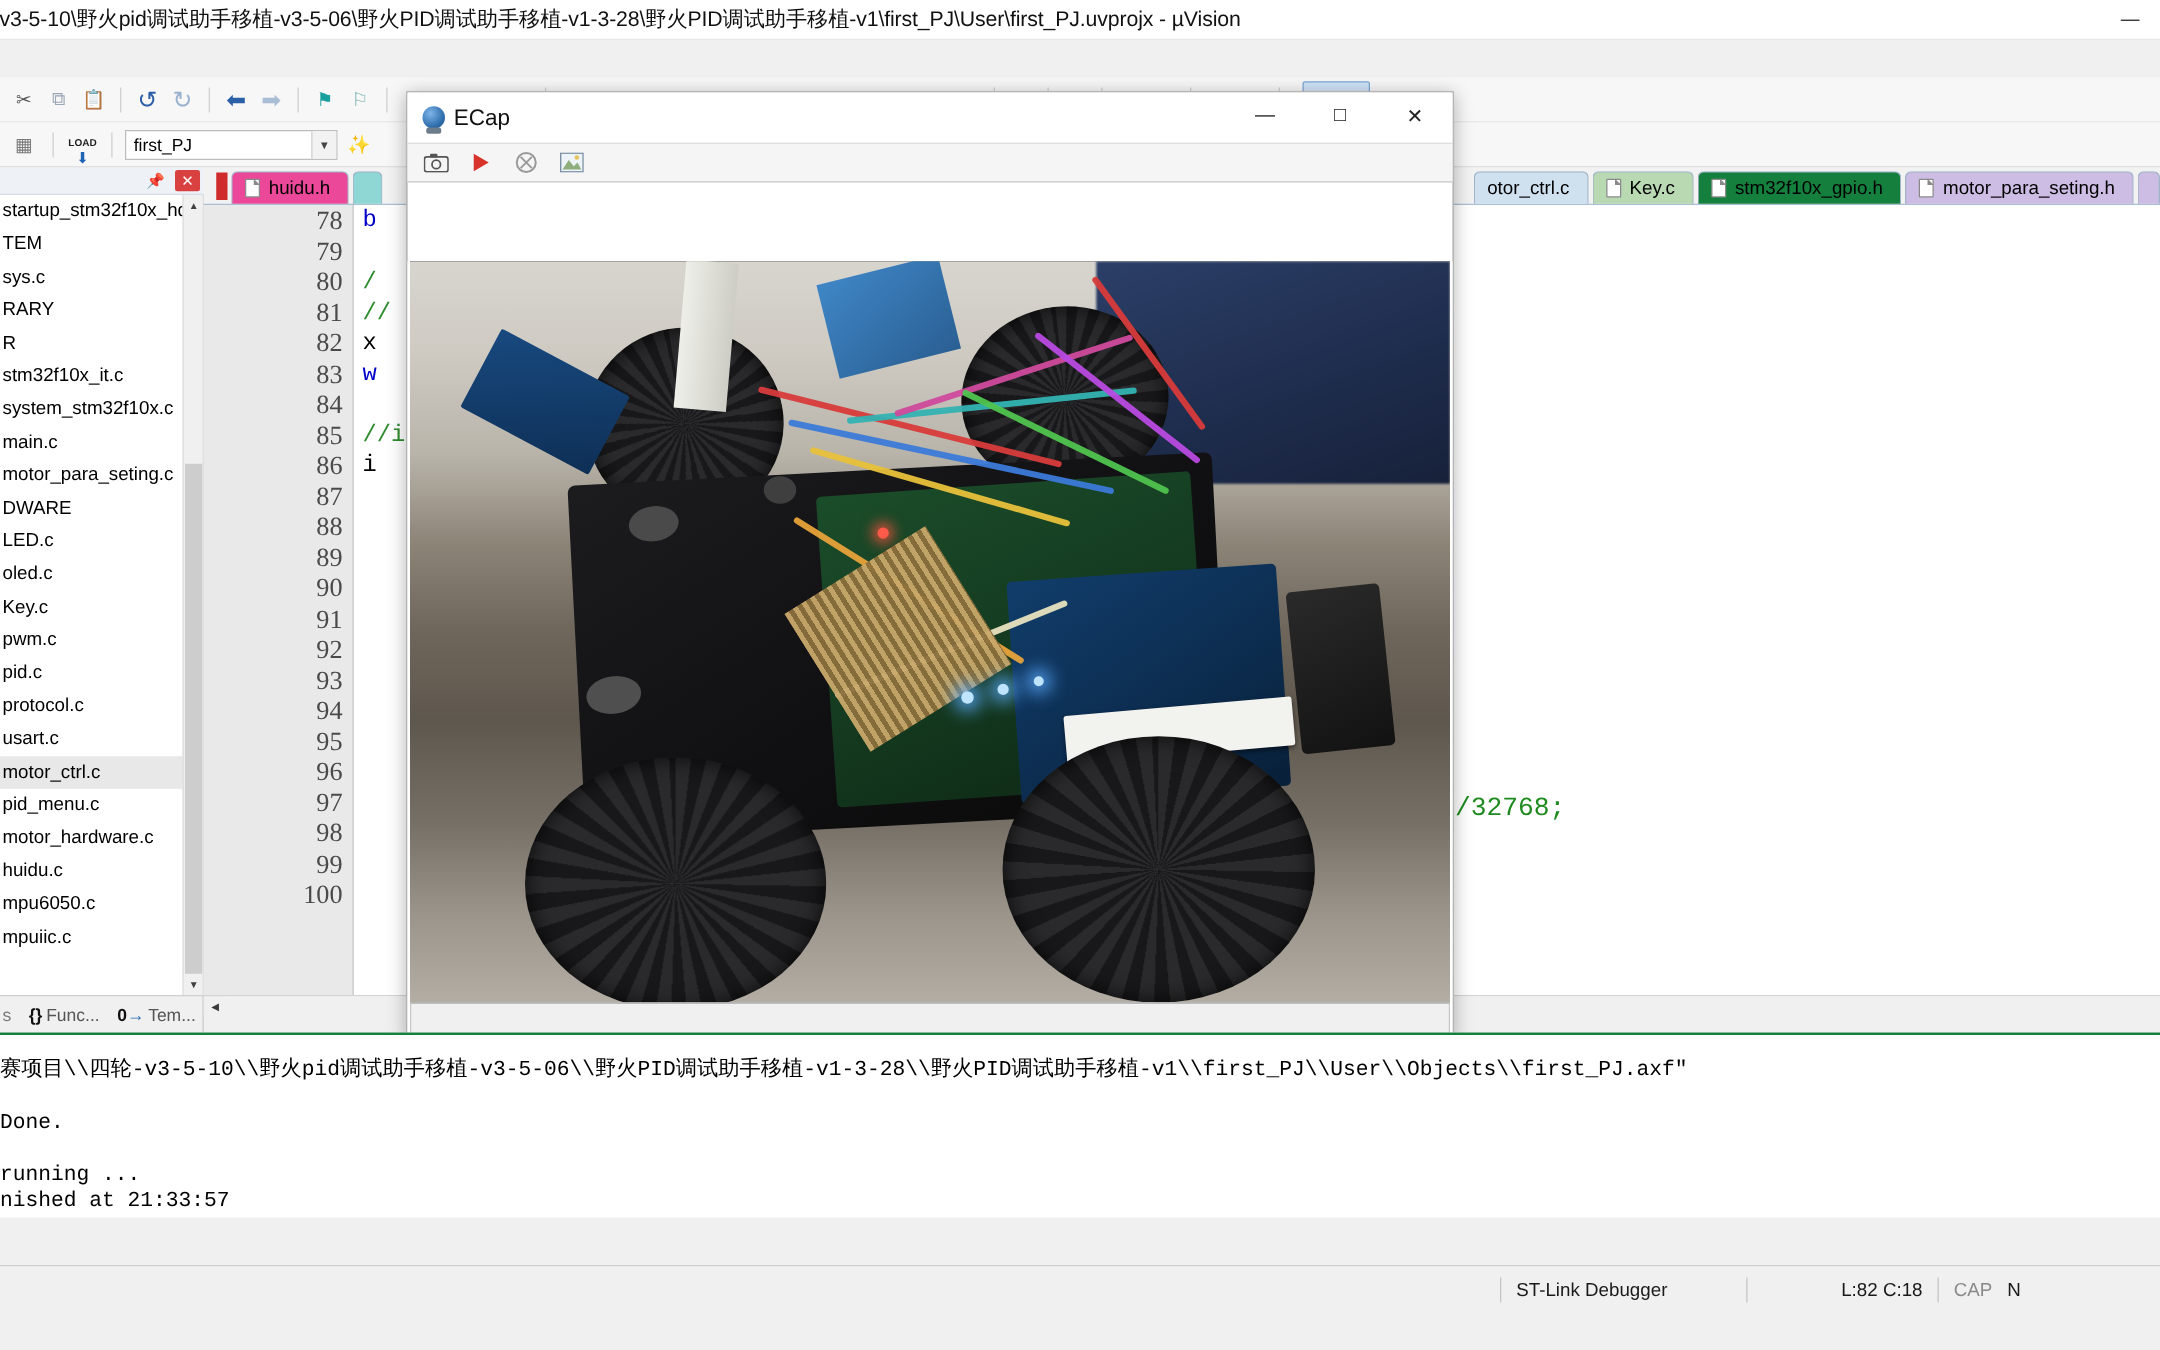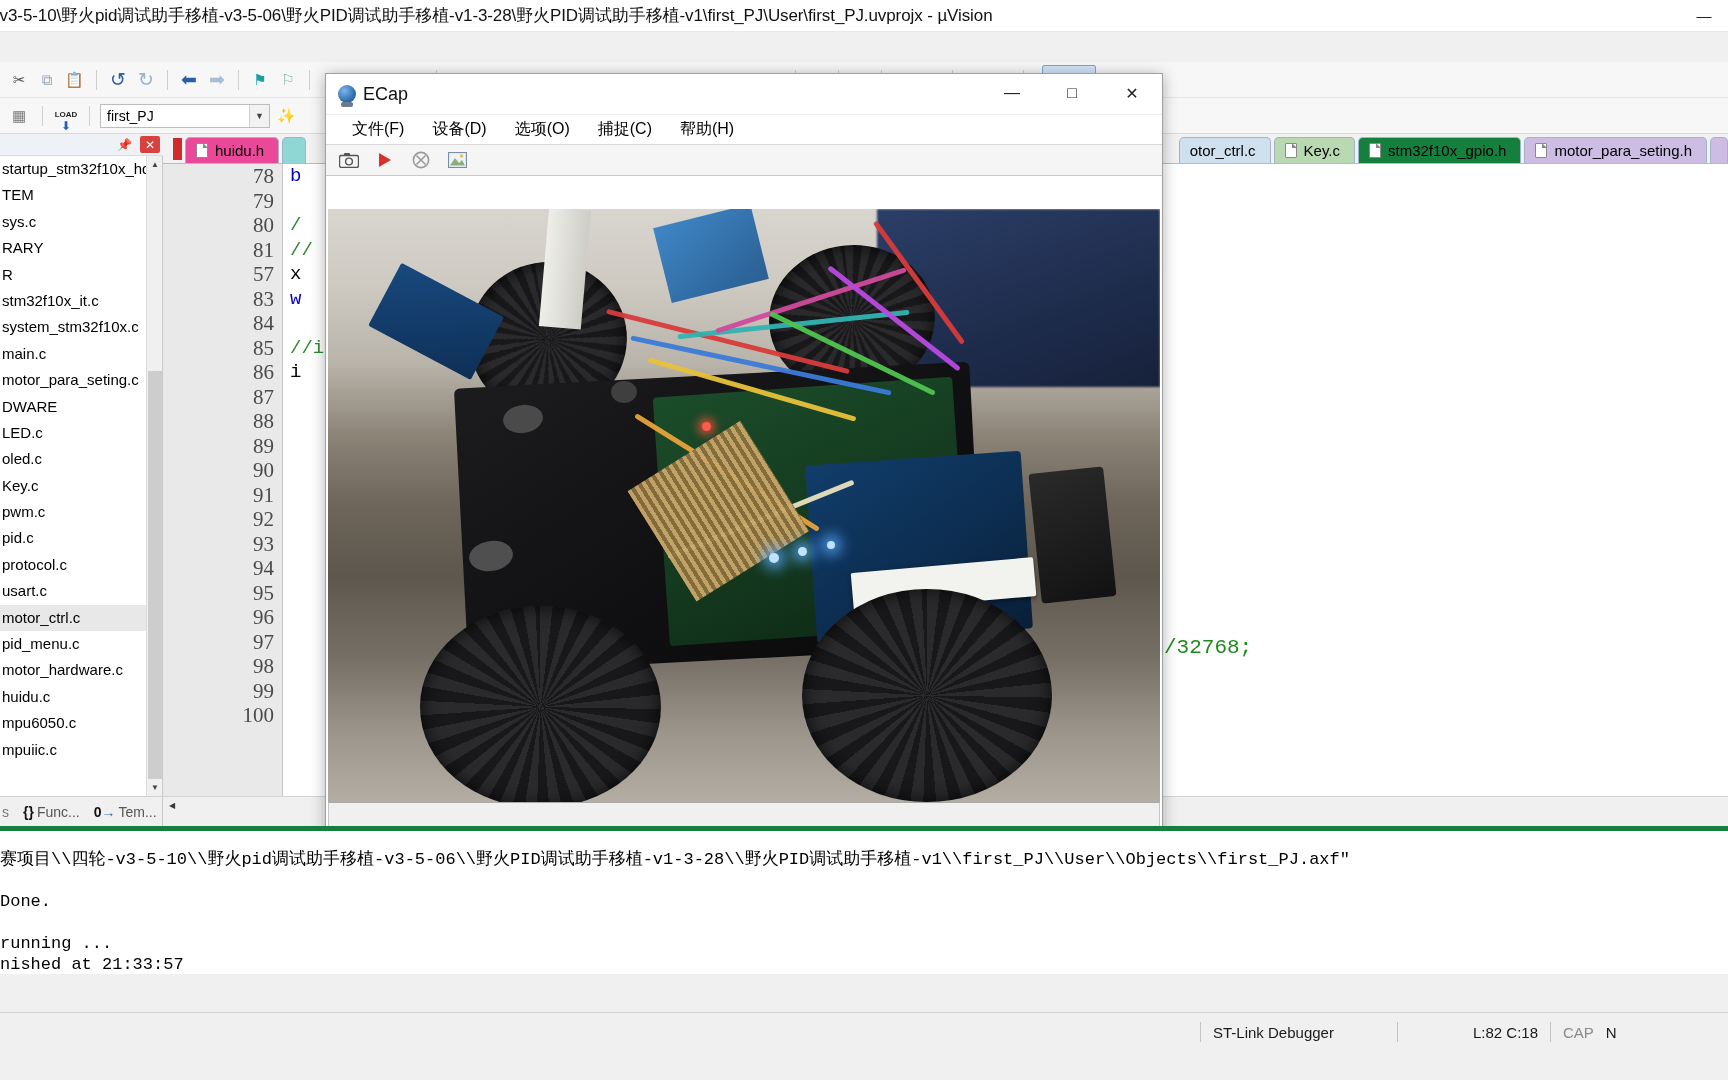--- a/index.html
+++ b/index.html
@@ -267,21 +267,21 @@
     background: #bfe4ff;
   }
   .cursor-arrow {
     position: absolute; left: 823px; top: 576px; width: 0; height: 0;
     z-index: 30;
   }
 
   
   .buildpane {
     position: absolute; left: 0; top: 826px; width: 1728px; height: 148px;
-    background: #ffffff; border-top: 5px solid #15803d;
+    background: #ffffff; border-top: 2px solid #15803d;
     font-family: "Liberation Mono", monospace; font-size: 17px; color: #000;
     overflow: hidden;
   }
   .bline { height: 21px; line-height: 21px; white-space: pre; padding-left: 0px; }
 
   
   .bottombar {
     position: absolute; left: 0; top: 1022px; width: 1728px; height: 32px;
     background: #f0f0f0; border-top: 1px solid #9a9a9a;
     display: flex; align-items: center; padding-left: 4px; gap: 6px;
@@ -446,21 +446,21 @@
     <div class="etab" style="background:#cdbde4;width:18px;padding:0;"></div>
   </div>
 
   <div class="editor">
     <div class="gutter">
       <div id="line-numbers">
           <div class="ln">78</div>
           <div class="ln">79</div>
           <div class="ln">80</div>
           <div class="ln">81</div>
-          <div class="ln">57</div>
+          <div class="ln">82</div>
           <div class="ln">83</div>
           <div class="ln">84</div>
           <div class="ln">85</div>
           <div class="ln">86</div>
           <div class="ln">87</div>
           <div class="ln">88</div>
           <div class="ln">89</div>
           <div class="ln">90</div>
           <div class="ln">91</div>
           <div class="ln">92</div>
@@ -513,27 +513,20 @@
     <div class="ecap-title">
       <span class="ico"></span>
       <span class="t">ECap</span>
       <div class="ecap-wbtns">
         <div class="ecap-wbtn">—</div>
         <div class="ecap-wbtn">□</div>
         <div class="ecap-wbtn">✕</div>
       </div>
     </div>
 
-    <div class="ecap-menu">
-      <div class="mi">文件(F)</div>
-      <div class="mi">设备(D)</div>
-      <div class="mi">选项(O)</div>
-      <div class="mi">捕捉(C)</div>
-      <div class="mi">帮助(H)</div>
-    </div>
 
     <div class="ecap-tools">
       <div class="ti">
         <svg width="20" height="16" viewBox="0 0 20 16" aria-hidden="true">
           <rect x="0.5" y="3.5" width="19" height="12" rx="2" fill="none" stroke="#555" stroke-width="1.4"></rect>
           <rect x="5" y="1" width="6" height="3" rx="1" fill="#555"></rect>
           <circle cx="10" cy="9.5" r="3.4" fill="none" stroke="#555" stroke-width="1.4"></circle>
         </svg>
       </div>
       <div class="ti">

